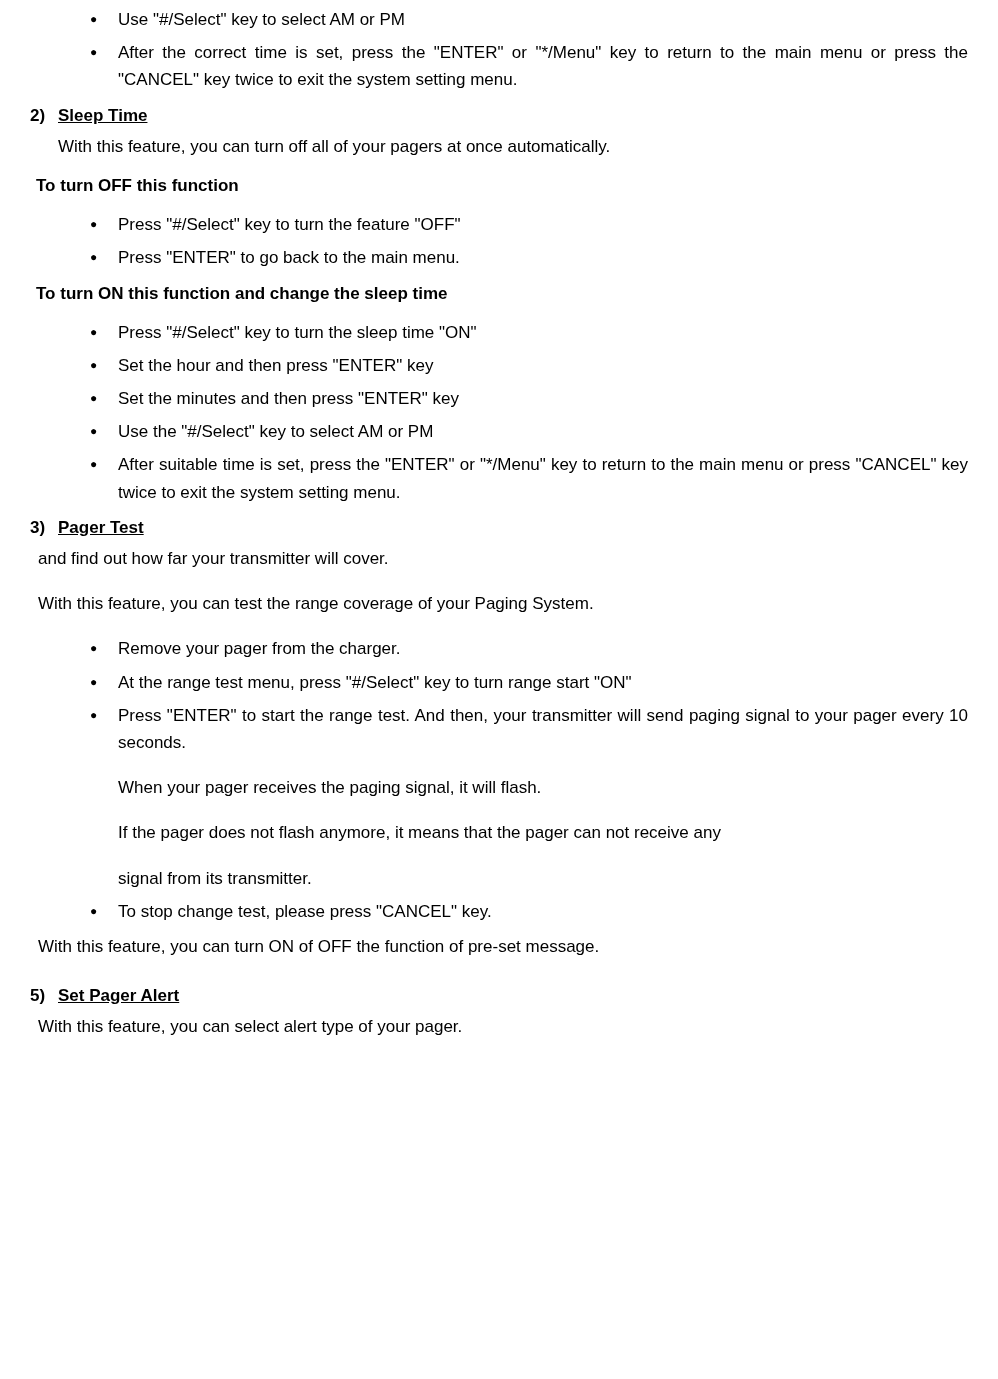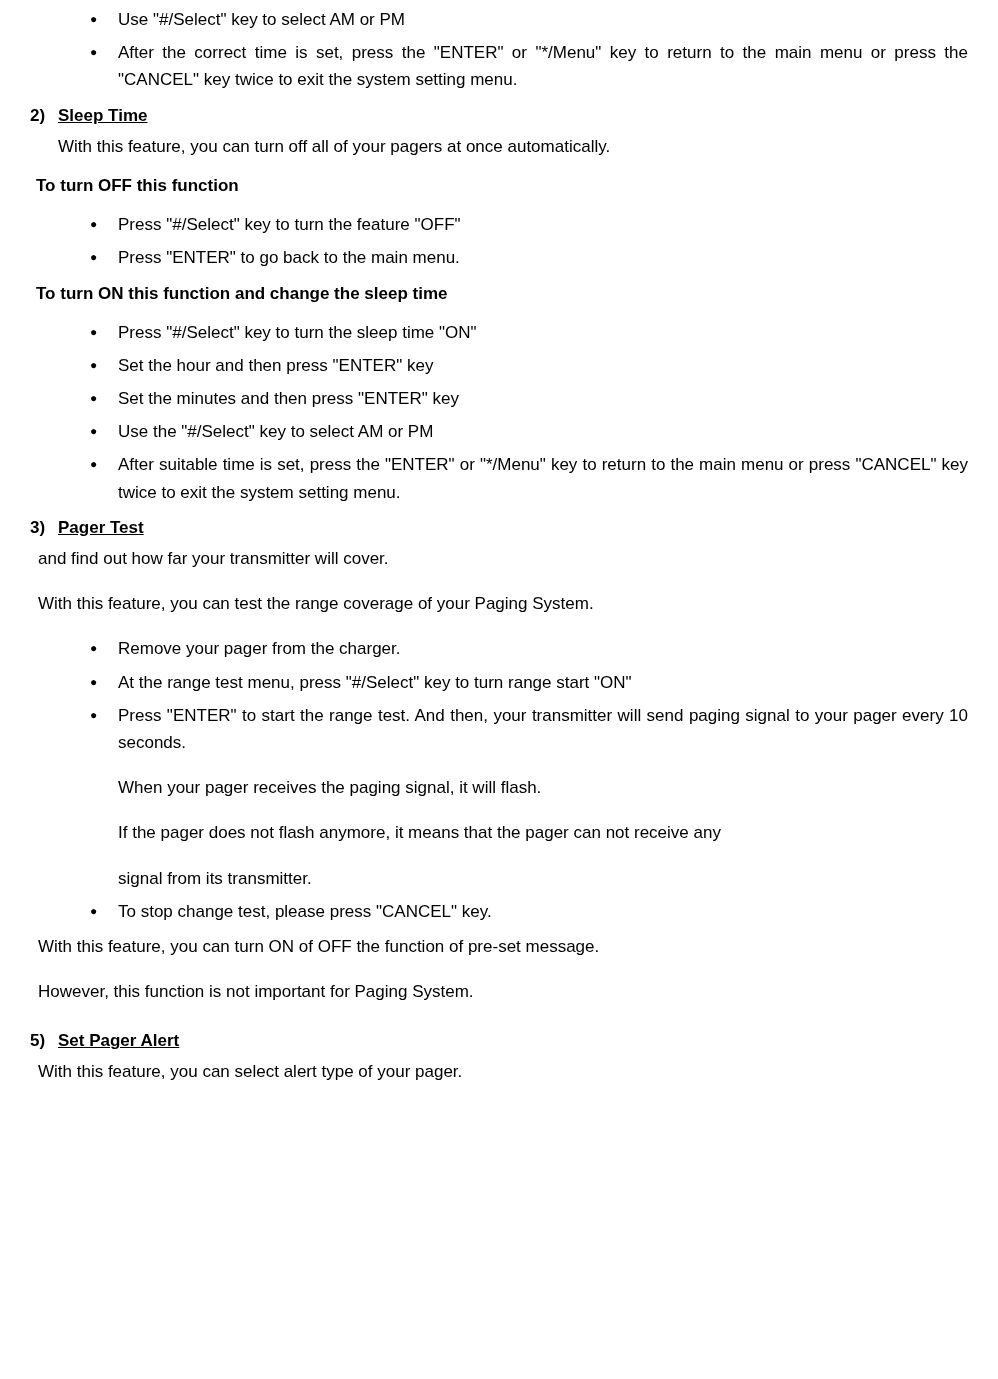--- a/index.html
+++ b/index.html
@@ -105,20 +105,19 @@
     <li>
       <span>Press "ENTER" to start the range test. And then, your transmitter will send paging signal to your pager every 10 seconds.</span>
       <span class="extra">When your pager receives the paging signal, it will flash.</span>
       <span class="extra">If the pager does not flash anymore, it means that the pager can not receive any</span>
       <span class="extra">signal from its transmitter.</span>
     </li>
     <li>To stop change test, please press "CANCEL" key.</li>
   </ul>
 
   <div class="intro-range">With this feature, you can turn ON of OFF the function of pre-set message.</div>
-  <div class="intro-range">However, this function is not important for Paging System.</div>
 
   <div class="heading-num numhead5">
     <span class="num">5)</span><span>Set Pager Alert</span>
   </div>
   <div class="intro5">With this feature, you can select alert type of your pager.</div>
 
 </div>
 
 </body></html>

